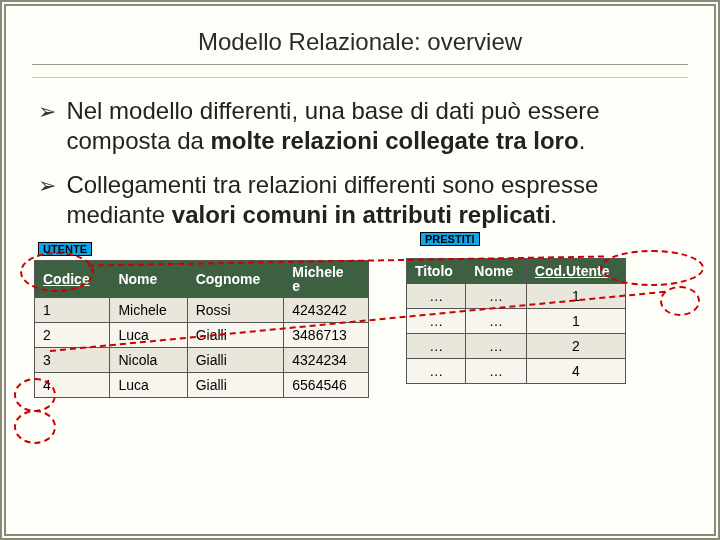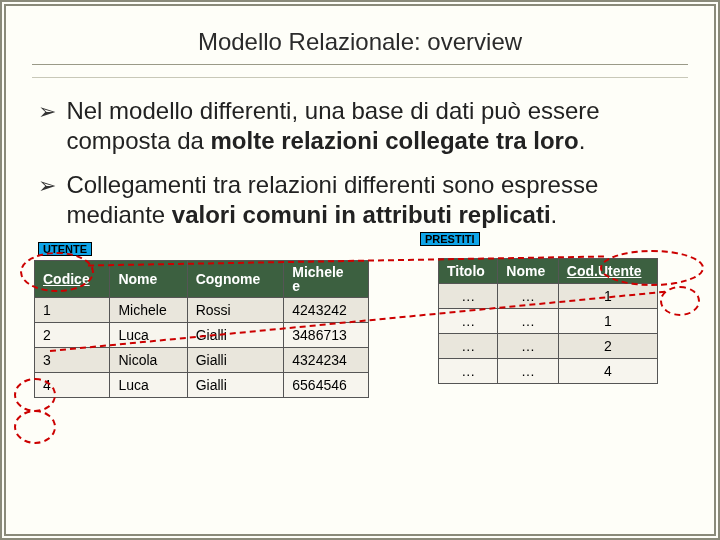--- a/index.html
+++ b/index.html
@@ -72,21 +72,21 @@
     text-align: left;
   }
   .t-utente { left: 2px; top: 22px; width: 335px; }
   .t-utente th { background: #3c6040; color: #fff; font-weight: bold; text-decoration: underline; }
   .t-utente th:nth-child(2),
   .t-utente th:nth-child(3),
   .t-utente th:nth-child(4) { text-decoration: none; }
   .t-utente th:first-child { text-decoration: underline; }
   .t-utente tr:nth-child(even) td { background: #e9e6dc; }
   .t-utente tr:nth-child(odd) td { background: #f7f5ee; }
-  .t-prestiti { left: 406px; top: 20px; width: 220px; }
+  .t-prestiti { left: 374px; top: 20px; width: 220px; }
   .t-prestiti th { background: #3c6040; color: #fff; font-weight: bold; }
   .t-prestiti th:last-child { text-decoration: underline; margin-top: 13px; }
   .t-prestiti td { text-align: center; }
   .t-prestiti tr:nth-child(even) td { background: #e9e6dc; }
   .t-prestiti tr:nth-child(odd) td { background: #f7f5ee; }
   
   .dashed-ellipse {
     position: absolute;
     border: 2px dashed #cc0000;
     border-radius: 50%;

